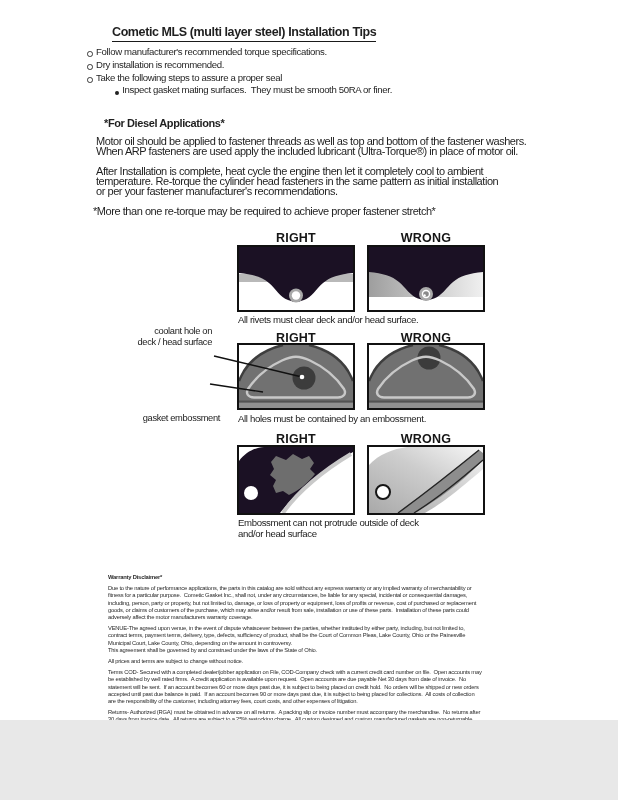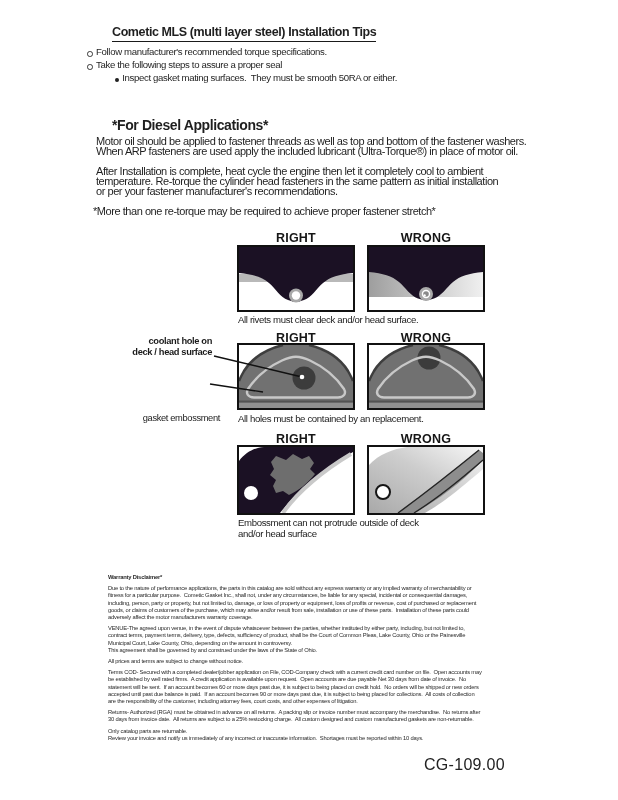--- a/index.html
+++ b/index.html
@@ -1,35 +1,35 @@
 <!DOCTYPE html>
 <html><head>
 <meta charset="utf-8">
 <style>
   html,body{margin:0;padding:0;background:#e8e8e8;}
   .page{
-    position:relative;width:618px;height:800px;background:#ffffff;
+    position:relative;width:618px;height:720px;background:#ffffff;
     font-family:"Liberation Sans","DejaVu Sans",sans-serif;
     color:#1f1f1f;overflow:hidden;margin:0 auto;
   }
   .abs{position:absolute;}
   .ln{white-space:pre;}
   
   .title{
     left:112px;top:25px;font-size:12.5px;font-weight:bold;letter-spacing:-0.4px;
     padding-bottom:2px;border-bottom:1.6px solid #1a1a1a;
   }
   
   .bullets{left:87px;top:46px;font-size:9.6px;letter-spacing:-0.35px;line-height:12.8px;}
   .bullet{display:flex;align-items:center;}
   .b-ring{flex:0 0 auto;width:3.6px;height:3.6px;border:1px solid #3a3a3a;border-radius:50%;margin:3.6px 3.5px 0 0;}
   .b-dot{flex:0 0 auto;width:3.8px;height:3.8px;background:#222;border-radius:50%;margin:3.8px 3.5px 0 0;}
   .indent{margin-left:28px;}
   
-  .diesel-h{left:112px;top:117px;font-size:14px;font-weight:bold;letter-spacing:-0.4px;}
+  .diesel-h{left:104px;top:117px;font-size:11px;font-weight:bold;letter-spacing:-0.4px;}
   .para{font-size:11px;letter-spacing:-0.45px;line-height:10px;}
   .p1{left:96px;top:136px;}
   .p2{left:96px;top:166px;}
   .p3{left:93px;top:206px;}
   
   .rw{width:118px;text-align:center;font-size:12.5px;font-weight:bold;letter-spacing:0.2px;color:#161616;}
   .cap{font-size:9.6px;letter-spacing:-0.35px;line-height:11px;color:#1b1b1b;}
   .ann{font-size:9.3px;letter-spacing:-0.35px;line-height:10.8px;text-align:right;color:#1b1b1b;}
   svg{display:block;}
   
@@ -45,25 +45,29 @@
 
   <div class="abs title">Cometic MLS (multi layer steel) Installation Tips</div>
 
   <div class="abs bullets">
     <div class="bullet">
       <span class="b-ring"></span>
       <span class="ln">Follow manufacturer's recommended torque specifications.</span>
     </div>
     <div class="bullet">
       <span class="b-ring"></span>
+      <span class="ln">Dry installation is recommended.</span>
+    </div>
+    <div class="bullet">
+      <span class="b-ring"></span>
       <span class="ln">Take the following steps to assure a proper seal</span>
     </div>
     <div class="bullet indent">
       <span class="b-dot"></span>
-      <span class="ln">Inspect gasket mating surfaces.  They must be smooth 50RA or either.</span>
+      <span class="ln">Inspect gasket mating surfaces.  They must be smooth 50RA or finer.</span>
     </div>
   </div>
 
   <div class="abs diesel-h">*For Diesel Applications*</div>
   <div class="abs para p1">
     <div class="ln">Motor oil should be applied to fastener threads as well as top and bottom of the fastener washers.</div>
     <div class="ln">When ARP fasteners are used apply the included lubricant (Ultra-Torque®) in place of motor oil.</div>
   </div>
   <div class="abs para p2">
     <div class="ln">After Installation is complete, heat cycle the engine then let it completely cool to ambient</div>
@@ -101,21 +105,21 @@
     <circle cx="59" cy="49" r="2.8" fill="#8a8a8a"></circle>
     <circle cx="57.6" cy="50.4" r="1.2" fill="#ffffff"></circle>
     <rect x="1" y="1" width="116" height="65" fill="none" stroke="#111111" stroke-width="2"></rect>
   </svg>
 
   <div class="abs cap ln" style="left:238px;top:314px;">All rivets must clear deck and/or head surface.</div>
 
   <div class="abs rw" style="left:237px;top:331px;">RIGHT</div>
   <div class="abs rw" style="left:367px;top:331px;">WRONG</div>
 
-  <div class="abs ann" style="left:104px;top:336px;width:108px;font-weight:bold;">
+  <div class="abs ann" style="left:104px;top:326px;width:108px;">
     <div>coolant hole on</div>
     <div>deck / head surface</div>
   </div>
   <div class="abs ann" style="left:116px;top:377px;width:104px;margin-top:36px;">gasket embossment</div>
 
   <svg class="abs" style="left:237px;top:343px;" width="118" height="67" viewBox="0 0 118 67">
     <rect x="0" y="0" width="118" height="67" fill="#717171"></rect>
     <rect x="2" y="57.5" width="114" height="2.2" fill="#525252"></rect>
     <rect x="2" y="59.7" width="114" height="5.3" fill="#909090"></rect>
     <path d="M2,2 L46,2 C30,6 15,15 7,28 C4.5,32.5 3,35.5 2,38 Z" fill="#ffffff"></path>
@@ -139,21 +143,21 @@
     <path d="M17,54.5 C11,54.5 8.5,50.5 11,46 C19,34 31,24 45,17.5 C50.5,15 55,13.8 59,13.8 C63,13.8 67.5,15 73,17.5 C87,24 99,34 107,46 C109.5,50.5 107,54.5 101,54.5 Z" fill="none" stroke-width="2.4" stroke="#c8c8c8"></path>
     <rect x="1" y="1" width="116" height="65" fill="none" stroke="#111111" stroke-width="2"></rect>
   </svg>
 
   <svg class="abs" style="left:104px;top:340px;pointer-events:none;" width="266" height="72" viewBox="0 0 266 72">
     <line x1="110" y1="16" x2="198" y2="37" stroke="#111111" stroke-width="1.4"></line>
     <circle cx="198" cy="37" r="2.3" fill="#ffffff"></circle>
     <line x1="106" y1="44" x2="159" y2="52" stroke="#111111" stroke-width="1.4"></line>
   </svg>
 
-  <div class="abs cap ln" style="left:238px;top:413px;">All holes must be contained by an replacement.</div>
+  <div class="abs cap ln" style="left:238px;top:413px;">All holes must be contained by an embossment.</div>
 
   <div class="abs rw" style="left:237px;top:432px;">RIGHT</div>
   <div class="abs rw" style="left:367px;top:432px;">WRONG</div>
 
   <svg class="abs" style="left:237px;top:445px;" width="118" height="70" viewBox="0 0 118 70">
     <rect x="0" y="0" width="118" height="70" fill="#ffffff"></rect>
     <path d="M2,16 C9,7 17,3 27,2 L116,2 L116,7 C89,22 61,45 43,68 L2,68 Z" fill="#1b1124"></path>
     <path d="M114,9 C87,25 60,47 46,68" fill="none" stroke="#c9c9c9" stroke-width="4"></path>
     <path d="M39,11 L49,15 L56,9 L65,14 L72,11 L77,18 L73,24 L78,29 C71,38 61,46 52,50 L46,46 L39,48 L36,41 L39,35 L33,30 L37,24 L34,17 Z" fill="#6e6e6e"></path>
     <circle cx="14" cy="48" r="7" fill="#ffffff"></circle>

